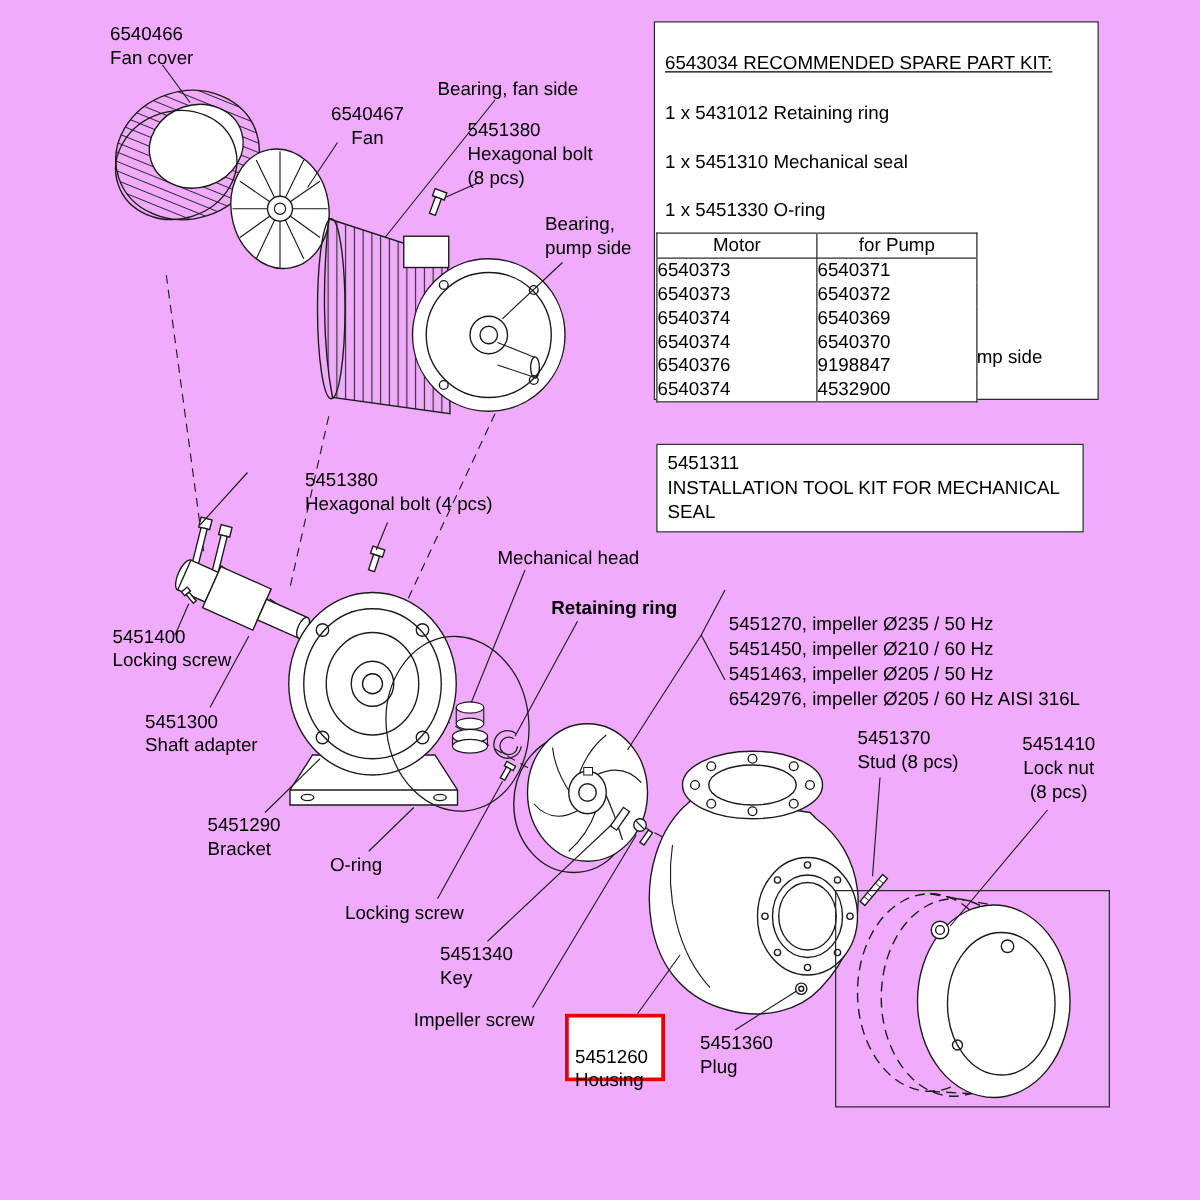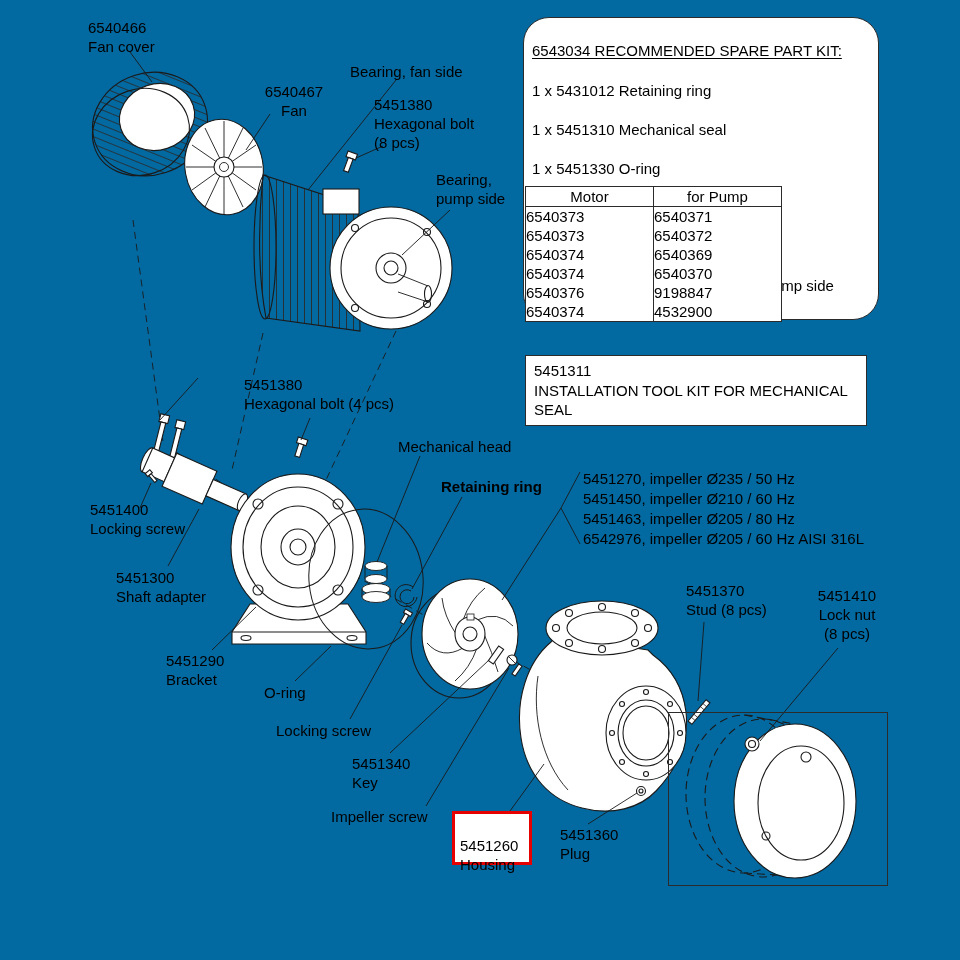--- a/index.html
+++ b/index.html
@@ -1,23 +1,23 @@
 <!DOCTYPE html>
 <html><head>
 <meta charset="utf-8">
 <style>
   * { margin:0; padding:0; box-sizing:border-box; }
   html,body { background:#fff; }
   body { font-family:"Liberation Sans", sans-serif; color:#000; }
-  .stage { position:relative; width:960px; height:960px; background:#0369a1; overflow:hidden; }
+  .stage { position:relative; width:960px; height:960px; background:#f0abfc; overflow:hidden; }
   .art { position:absolute; left:0; top:0; }
   .lbl { position:absolute; font-size:15px; line-height:19px; white-space:pre-line; color:#000; }
   .center { text-align:center; }
   .box { position:absolute; border:1.3px solid #2b2b2b; background:#fff; font-size:15px; line-height:19.5px; white-space:pre-line; }
-  .kit { padding:3px 8px 4px 8px;border-radius:26px; }
+  .kit { padding:3px 8px 4px 8px; }
   .kit-title { text-decoration:underline; text-underline-offset:2px; margin-bottom:1px; }
   .tool { padding:5px 8px; }
   .adapterbox { padding:4px 8px; }
   .regionbox { position:absolute; border:1.2px solid #2b2b2b; background:transparent; }
   .mtable { position:absolute; border:1.3px solid #2b2b2b; border-collapse:collapse; font-size:15px; background:#fff; }
   .mtable th, .mtable td { width:128px; font-weight:normal; padding:1px 0; }
   .mtable th { border-bottom:1px solid #2b2b2b; }
   .mtable th:first-child, .mtable td:first-child { border-right:1px solid #2b2b2b; }
   .implist { position:absolute; font-size:15px; line-height:20px; }
   .highlight { position:absolute; border:3px solid #0f172a; background:#fff; padding:3px 5px; font-size:15px; line-height:19px; white-space:pre-line; }
@@ -326,21 +326,21 @@
           <td>6540374</td>
           <td>4532900</td>
         </tr>
     </tbody>
   </table>
 
   <div class="box tool" style="left:525px; top:355px; width:342px;">5451311
 INSTALLATION TOOL KIT FOR MECHANICAL
 SEAL</div>
 
-  <div class="implist" style="left:583px; top:469px;">
+  <div class="implist" style="left:583px; top:490px;">
     <div>5451270, impeller Ø235 / 50 Hz</div>
     <div>5451450, impeller Ø210 / 60 Hz</div>
-    <div>5451463, impeller Ø205 / 80 Hz</div>
+    <div>5451463, impeller Ø205 / 50 Hz</div>
     <div>6542976, impeller Ø205 / 60 Hz AISI 316L</div>
   </div>
 
 
 </div>
 
 </body></html>

